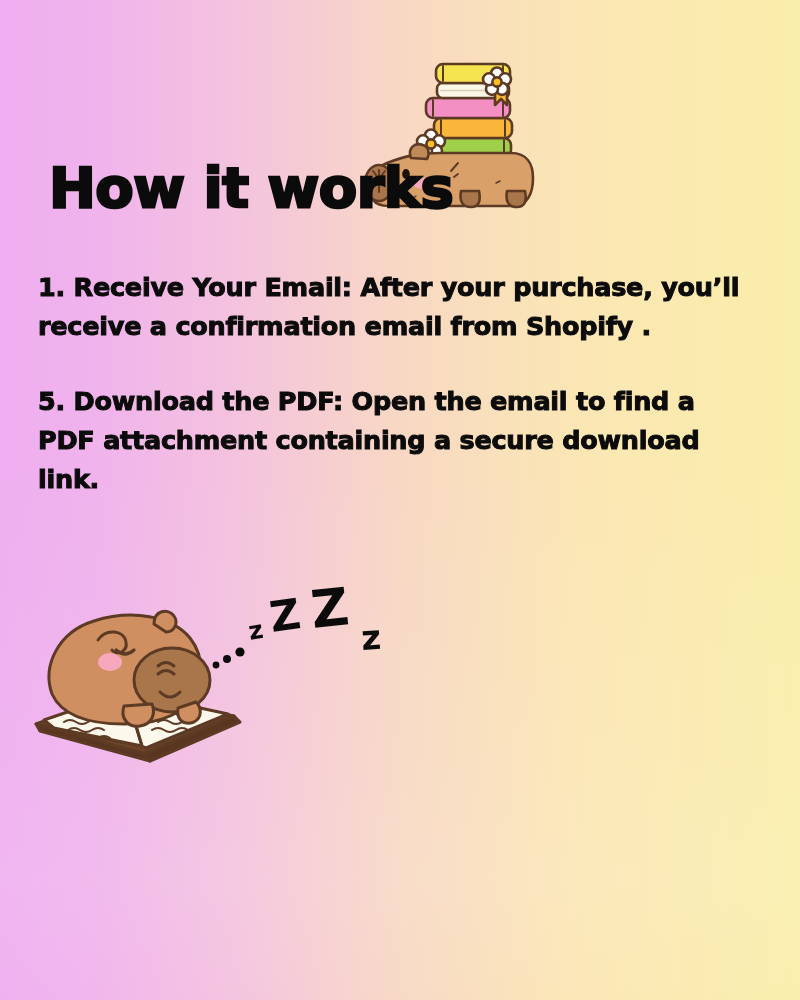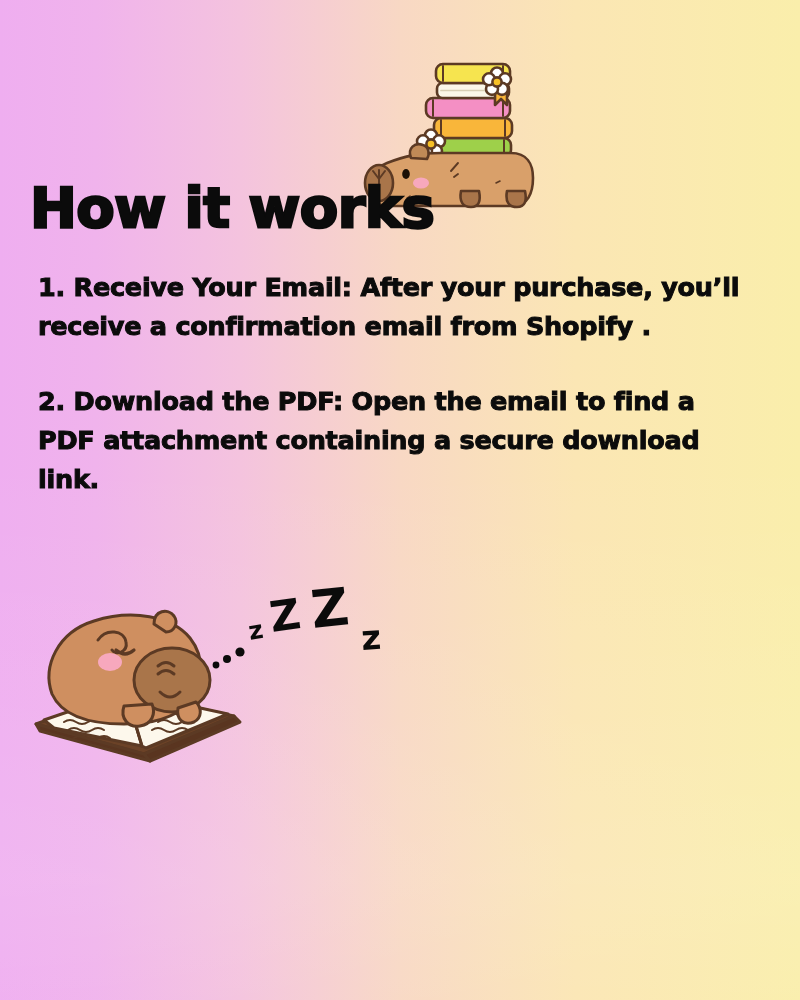--- a/index.html
+++ b/index.html
@@ -37,32 +37,31 @@
         rgba(255,255,255,0.00) 45%,
         rgba(255,255,255,0.06) 72%,
         rgba(255,255,255,0.10) 88%,
         rgba(255,255,255,0.04) 100%);
     pointer-events: none;
   }
 
   
   #title {
     position: absolute;
-    left: 30px;
+    left: 49px;
     top: 160px;
     font-size: 56px;
     line-height: 1;
     font-weight: 700;
     letter-spacing: -0.5px;
     color: #0b0b0b;
     white-space: nowrap;
     font-family: "DejaVu Sans", sans-serif;
     -webkit-text-stroke: 2.6px #0b0b0b;
     paint-order: stroke fill;
-    margin-top: 20px;
   }
 
   
   #steps {
     position: absolute;
     left: 38px;
     top: 268px;
     width: 726px;
   }
   .step {
@@ -182,21 +181,21 @@
         <path d="M141 131 l4 -2" fill="none" stroke="#5c3a24" stroke-width="1.6"></path>
         <path d="M52 146 l3 -2 M58 146 l3 -2" fill="none" stroke="#5c3a24" stroke-width="1.5"></path>
       </g>
     </svg>
   </div>
 
   <div id="title">How it works</div>
 
   <div id="steps">
     <p class="step s1">1. Receive Your Email: After your purchase, you’ll receive a confirmation email from Shopify .</p>
-    <p class="step s2">2. Download the PDF: Open the email to find a PDF attachment containing a secure download link.</p>
+    <p class="step s2">5. Download the PDF: Open the email to find a PDF attachment containing a secure download link.</p>
   </div>
 
   <div id="capy-sleep">
     <svg viewBox="0 0 390 210" width="390" height="210" aria-hidden="true">
       <g stroke="#5c3a24" stroke-width="3" stroke-linejoin="round" stroke-linecap="round">
 
         <g>
 
           <path d="M8 136 L96 104 L206 128 L116 166 Z" fill="#6b4227"></path>
           <path d="M116 166 L206 128 L212 134 L122 173 Z" fill="#5a3520"></path>

